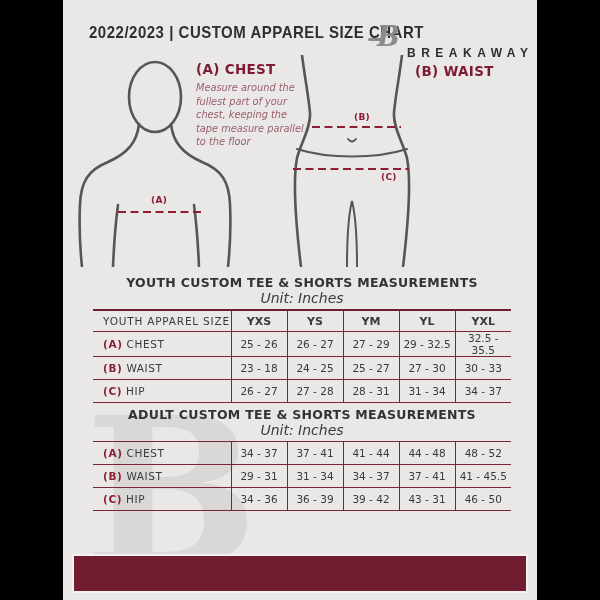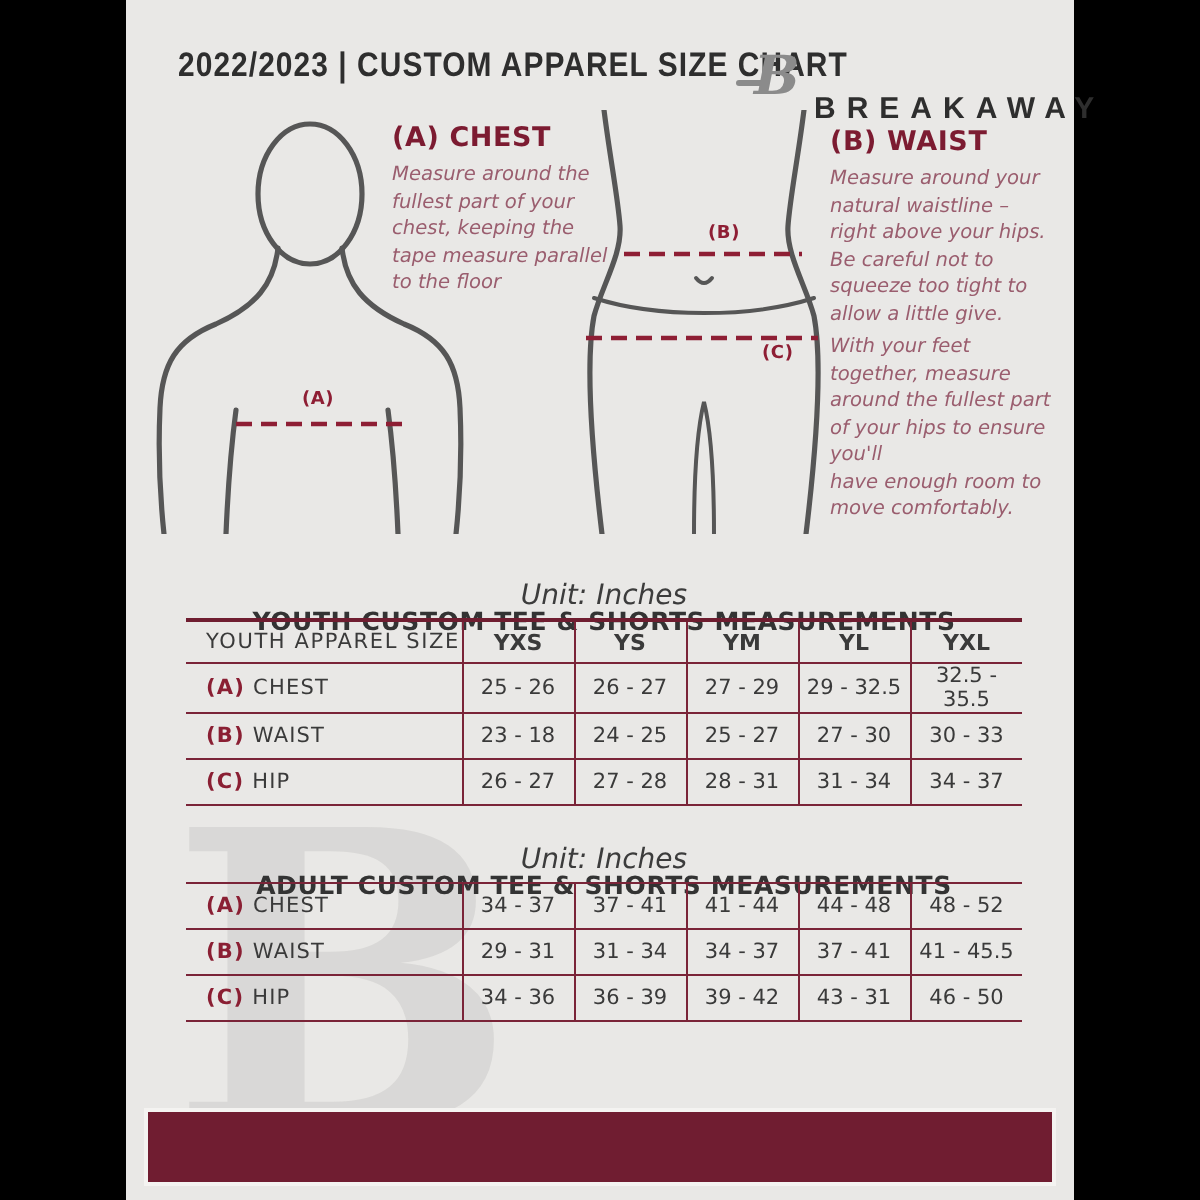--- a/index.html
+++ b/index.html
@@ -22,42 +22,42 @@
   .brand{position:absolute;left:305px;top:14px;display:flex;align-items:center;gap:9px;}
   .logo{position:relative;width:30px;height:32px;}
   .logo-letter{
     position:absolute;left:9px;top:0;
     font-family:"DejaVu Serif",serif;font-style:italic;font-weight:bold;
     font-size:27px;line-height:32px;color:#8b8b8b;
   }
   .logo-swoosh{position:absolute;left:0;top:17px;width:15px;height:3px;background:#8b8b8b;border-radius:2px;}
   .brand-name{
     font-family:"Liberation Sans",sans-serif;
-    font-size:15px;font-weight:bold;color:#2e2e2e;letter-spacing:5.5px;margin-top:32px;
+    font-size:12px;font-weight:bold;color:#2e2e2e;letter-spacing:5.5px;margin-top:32px;
   }
   
   .figure{position:absolute;}
   .fig-upper{left:12px;top:58px;width:162px;height:209px;}
   .fig-lower{left:225px;top:55px;width:128px;height:212px;}
   .measure-label{
     position:absolute;font-size:9px;font-weight:bold;color:#8e1e34;letter-spacing:.3px;
   }
   
   .inst{position:absolute;}
   .inst-head{
     font-size:13.5px;font-weight:bold;color:#7c1b31;letter-spacing:.3px;
   }
   .inst-text{
     margin-top:4px;font-size:9.8px;font-style:italic;color:#9a5d6e;
     line-height:1.38;white-space:pre-line;
   }
   
   .section-title{
     position:absolute;left:30px;width:418px;text-align:center;
-    font-size:12.5px;font-weight:bold;color:#333;letter-spacing:.3px;margin-top:28px;
+    font-size:12.5px;font-weight:bold;color:#333;letter-spacing:.3px;
   }
   .section-unit{
     position:absolute;left:30px;width:418px;text-align:center;
     font-size:14px;font-style:italic;color:#3c3c3c;
   }
   
   table.size-table{
     position:absolute;left:30px;width:418px;
     border-collapse:collapse;table-layout:fixed;
   }
@@ -128,35 +128,22 @@
   <div class="inst" style="left:133px;top:61px;width:132px;">
     <div class="inst-head">(A) CHEST</div>
     <div class="inst-text">Measure around the
 fullest part of your
 chest, keeping the
 tape measure parallel
 to the floor</div>
   </div>
   <div class="inst" style="left:352px;top:63px;width:122px;">
     <div class="inst-head">(B) WAIST</div>
-    <div class="inst-text">Measure around your
-natural waistline –
-right above your hips.
-Be careful not to
-squeeze too tight to
-allow a little give.</div>
   </div>
   <div class="inst" style="left:352px;top:163px;width:124px;">
-    <div class="inst-text">With your feet
-together, measure
-around the fullest part
-of your hips to ensure
-you'll
-have enough room to
-move comfortably.</div>
   </div>
 
   <div class="watermark">B</div>
 
   <div class="section-title" style="top:275px;">YOUTH CUSTOM TEE &amp; SHORTS MEASUREMENTS</div>
   <div class="section-unit" style="top:290px;">Unit: Inches</div>
   <table class="size-table" style="top:309px;">
     <colgroup>
         <col class="c0">
         <col class="cn">

